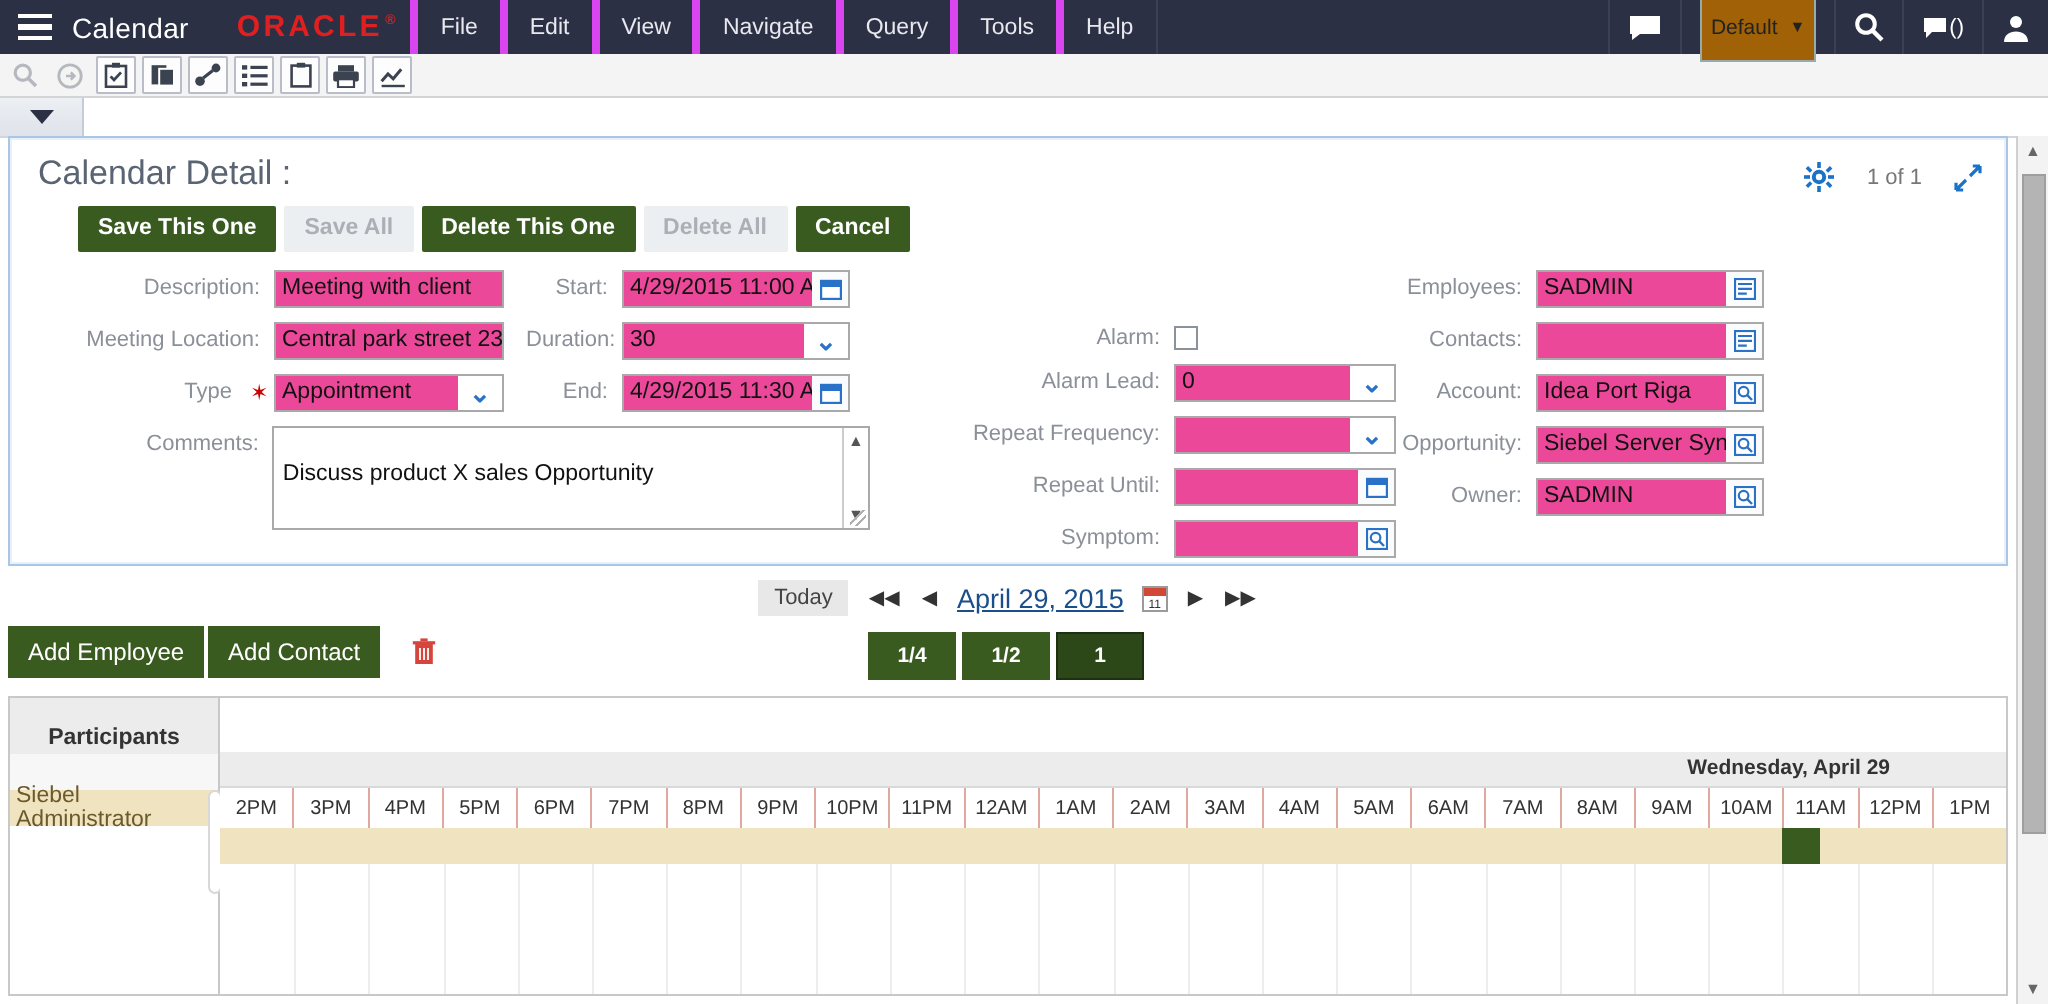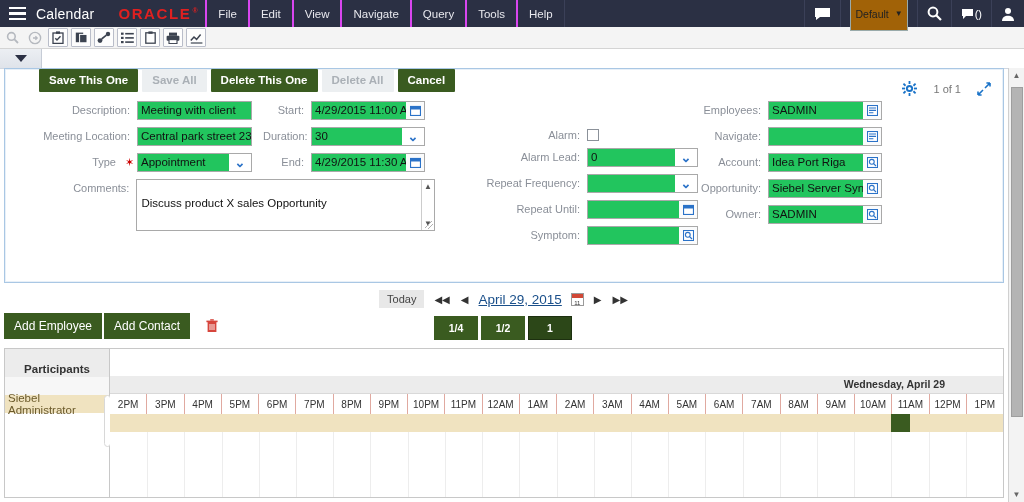--- a/index.html
+++ b/index.html
@@ -21,21 +21,21 @@
   .hamburger i{ display:block; width:17px; height:2.5px; background:#fff; }
   .app-title{ font-size:14px; color:#fff; padding:0 10px 0 2px; letter-spacing:.2px; }
   .oracle-logo{
     font-size:15px; font-weight:bold; color:#e02020; letter-spacing:1.6px;
     padding:0 14px; position:relative; font-family:"Liberation Sans", sans-serif;
   }
   .oracle-logo sup{ font-size:7px; position:absolute; top:2px; right:6px; }
   .menu{ display:flex; height:27px; }
   .menu .mi{
     padding:4px 11px; display:flex; align-items:center; font-size:11.5px; color:#e8e8ee;
-    border-left:2px solid #d946ef; cursor:pointer;
+    border-left:4px solid #d946ef; cursor:pointer;
   }
   .menu .mi:last-child{ border-right:1px solid #3b4058; }
   .topright{ position:absolute; right:0; top:0; height:27px; display:flex; align-items:center; }
   .tr-cell{ height:27px; display:flex; align-items:center; padding:0 9px; border-left:1px solid #3b4058; cursor:pointer; }
   .sel-default{
     background:#a16207; color:#222; font-size:10.5px; border:1px solid #9aa; height:16px;
     display:flex; align-items:center; padding:16px 4px; gap:6px; min-width:56px; cursor:pointer;
   }
   .sel-default .cv{ font-size:8px; }
 
@@ -73,21 +73,21 @@
   }
   .gbtn.disabled{ background:#eceff1; color:#aab0b6; cursor:default; }
   .panel-head-right{ position:absolute; right:12px; top:12px; display:flex; align-items:center; gap:16px; }
   .pager{ font-size:11px; color:#777; }
 
   
   .form{ position:relative; margin-top:9px; }
   .frow{ display:flex; align-items:center; margin-bottom:7px; }
   .lbl{ color:#8a8f98; font-size:11px; text-align:right; padding-right:7px; }
   .fld{
-    height:19px; border:1px solid #a9a9a9; background:#22c55e; font-size:11.5px; color:#111;
+    height:19px; border:1px solid #a9a9a9; background:#ec4899; font-size:11.5px; color:#111;
     padding:0 3px; display:flex; align-items:center; overflow:hidden; white-space:nowrap;
   }
   .combo{ display:flex; align-items:stretch; }
   .combo .caret{
     width:23px; border:1px solid #a9a9a9; border-left:none; background:#fff;
     display:flex; align-items:center; justify-content:center; cursor:pointer;
   }
   .chev{ color:#2a72c8; font-size:13px; font-weight:bold; line-height:1; }
   .pick{
     width:19px; border:1px solid #a9a9a9; border-left:none; background:#fafbfc;
@@ -312,20 +312,21 @@
   </div>
 </div>
 
 <div class="tabstrip">
   <div class="tabdrop">
       <span class="tri"></span>
     </div>
 </div>
 
 <div class="panel">
+  <div class="panel-title">Calendar Detail :</div>
 
   <div class="panel-head-right">
     <span>
       <svg width="15" height="15" viewBox="0 0 15 15">
           <circle cx="7.5" cy="7.5" r="3.6" fill="#1a73c8"></circle>
           <circle cx="7.5" cy="7.5" r="1.6" fill="#fff"></circle>
       <g fill="#1a73c8">
             <rect x="6.6" y="0" width="1.8" height="3"></rect>
             <rect x="6.6" y="12" width="1.8" height="3"></rect>
             <rect x="0" y="6.6" width="3" height="1.8"></rect>
@@ -481,21 +482,21 @@
           <div class="fld" style="width:95px;border-right:none">SADMIN</div>
           <div class="pick">
             <svg width="11" height="11" viewBox="0 0 11 11">
                 <rect x="0.5" y="0.5" width="10" height="10" fill="#fff" stroke="#2a72c8" stroke-width="1.1"></rect>
                 <path d="M2 3h7M2 5.4h7M2 7.8h4.4" stroke="#2a72c8" stroke-width="1.1"></path>
               </svg>
           </div>
         </div>
       </div>
       <div class="frow">
-        <div class="lbl">Navigate:</div>
+        <div class="lbl">Contacts:</div>
         <div class="combo">
           <div class="fld" style="width:95px;border-right:none"></div>
           <div class="pick">
             <svg width="11" height="11" viewBox="0 0 11 11">
                 <rect x="0.5" y="0.5" width="10" height="10" fill="#fff" stroke="#2a72c8" stroke-width="1.1"></rect>
                 <path d="M2 3h7M2 5.4h7M2 7.8h4.4" stroke="#2a72c8" stroke-width="1.1"></path>
               </svg>
           </div>
         </div>
       </div>

